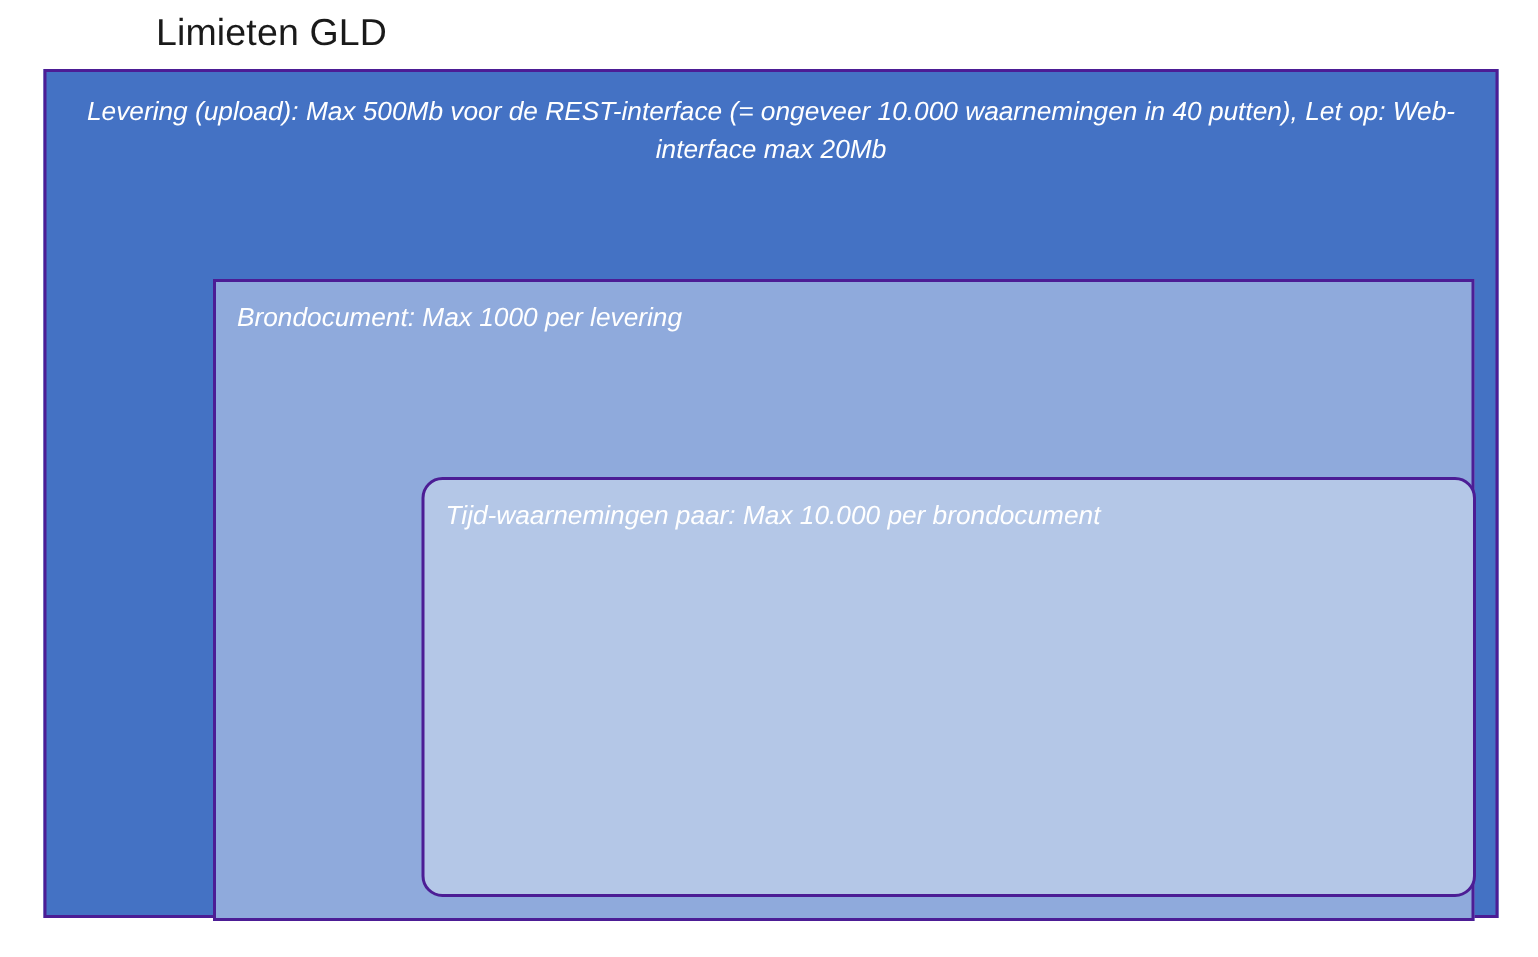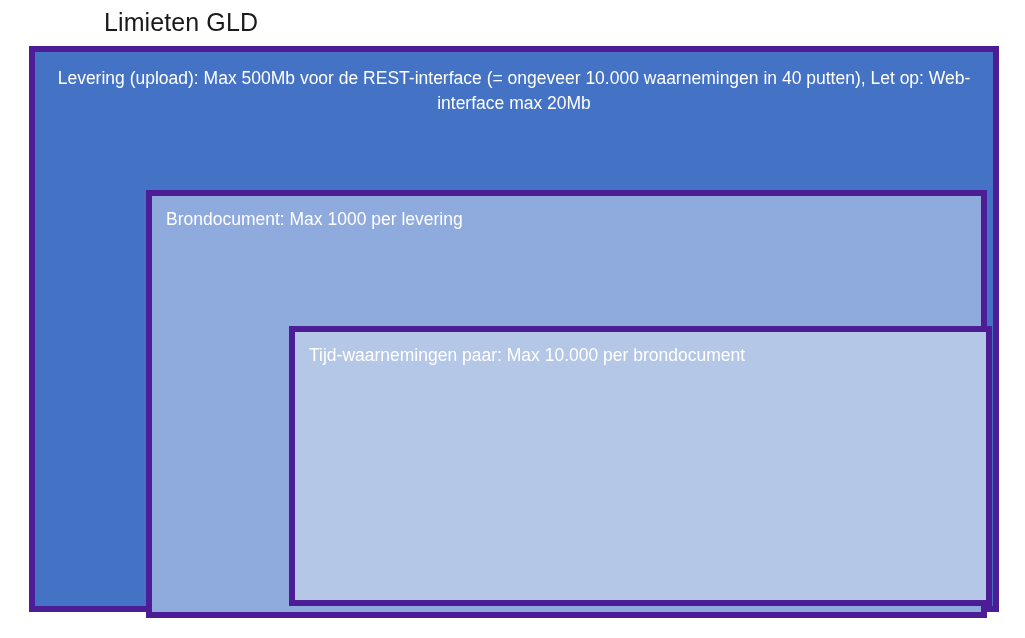--- a/index.html
+++ b/index.html
@@ -22,21 +22,22 @@
     font-size: 25px;
     line-height: 32px;
     color: #1A1A1A;
     letter-spacing: 0.1px;
     white-space: nowrap;
   }
 
   .limit-box {
     position: absolute;
     box-sizing: border-box;
-    border: 6px solid #4c1d95;
+    border: 2px solid #4c1d95;
+    font-style: italic;
   }
 
   
   #box-levering {
     left: 29px;
     top: 46px;
     width: 970px;
     height: 566px;
     background: #4472C4;
   }
@@ -50,20 +51,21 @@
     background: #8FAADC;
   }
 
   
   #box-tijdwaarnemingen {
     left: 137px;
     top: 130px;
     width: 703px;
     height: 280px;
     background: #B4C7E7;
+    border-radius: 14px;
   }
 
   .box-label {
     position: absolute;
     color: #FFFFFF;
     font-size: 17.5px;
     line-height: 25px;
   }
 
   #label-levering {

